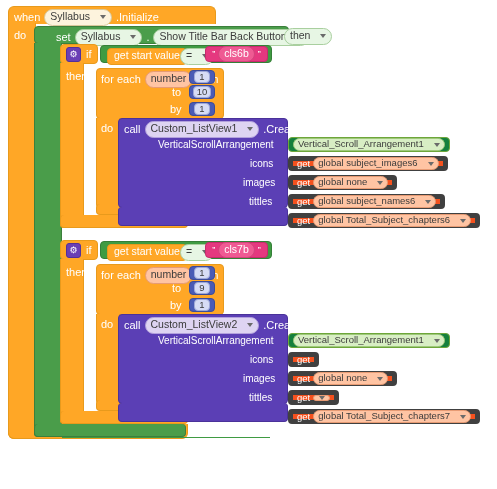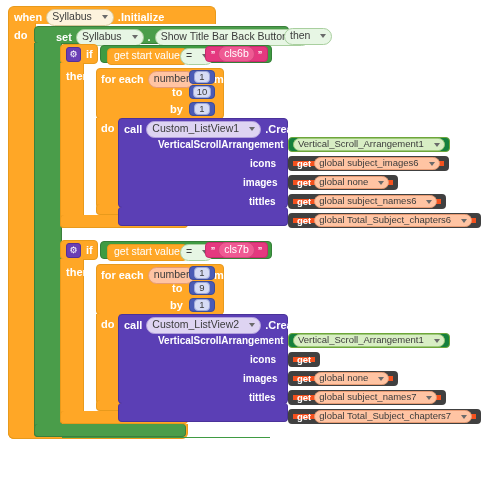--- a/index.html
+++ b/index.html
@@ -15,21 +15,21 @@
   
   .blk{position:absolute;box-sizing:border-box;}
   .lbl{white-space:nowrap;line-height:1;}
 
   
   .evt{
     background:#ffa726;
     border:1px solid #e89a1c;
     border-radius:4px;
   }
-  .txt-white{color:#ffffff;font-size:11px;font-weight:bold;}
+  .txt-white{color:#ffffff;font-size:11px;}
 
   
   .field{
     display:inline-flex;align-items:center;gap:9px;
     background:#fdf3dd;
     border:1px solid #d8c89a;
     border-radius:9px;
     padding:1px 5px 2px 5px;
     font-size:10.5px;color:#3b3b3b;
     line-height:1.1;
@@ -293,21 +293,20 @@
     <span class="field orange" style="padding:0 4px;font-size:9.5px;">
       <span>global none</span>
       <i class="caret"></i>
     </span>
   </div>
 
   <div class="blk lbl txt-white" style="left:249px;top:393px;font-size:10px;">tittles</div>
   <div class="blk getter" style="left:288px;top:390px;height:15px;display:flex;align-items:center;gap:3px;padding:0 4px;">
     <span class="lbl txt-white" style="font-size:9.5px;">get</span>
     <span class="field orange" style="padding:0 4px;font-size:9.5px;">
-      <span>global subject_names7</span>
       <i class="caret"></i>
     </span>
   </div>
 
   <div class="blk lbl txt-white" style="left:214px;top:412px;font-size:10px;">subtittles</div>
   <div class="blk call" style="left:118px;top:403px;width:170px;height:19px;border-top:none;"></div>
   <div class="blk getter" style="left:288px;top:409px;height:15px;display:flex;align-items:center;gap:3px;padding:0 4px;">
     <span class="lbl txt-white" style="font-size:9.5px;">get</span>
     <span class="field orange" style="padding:0 4px;font-size:9.5px;">
       <span>global Total_Subject_chapters7</span>

